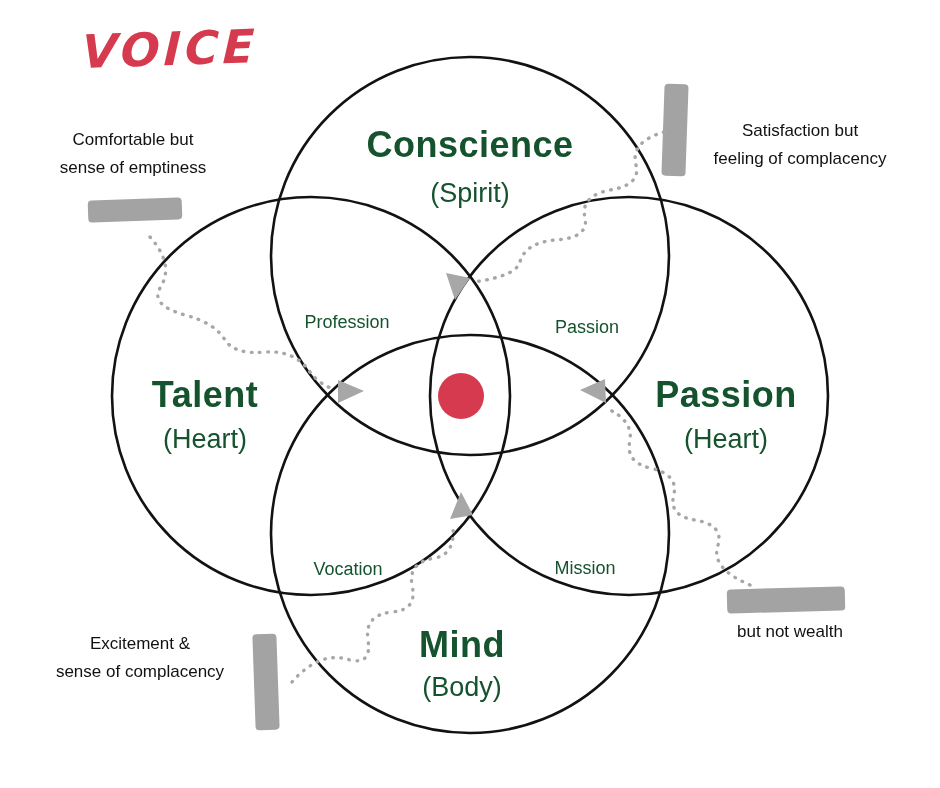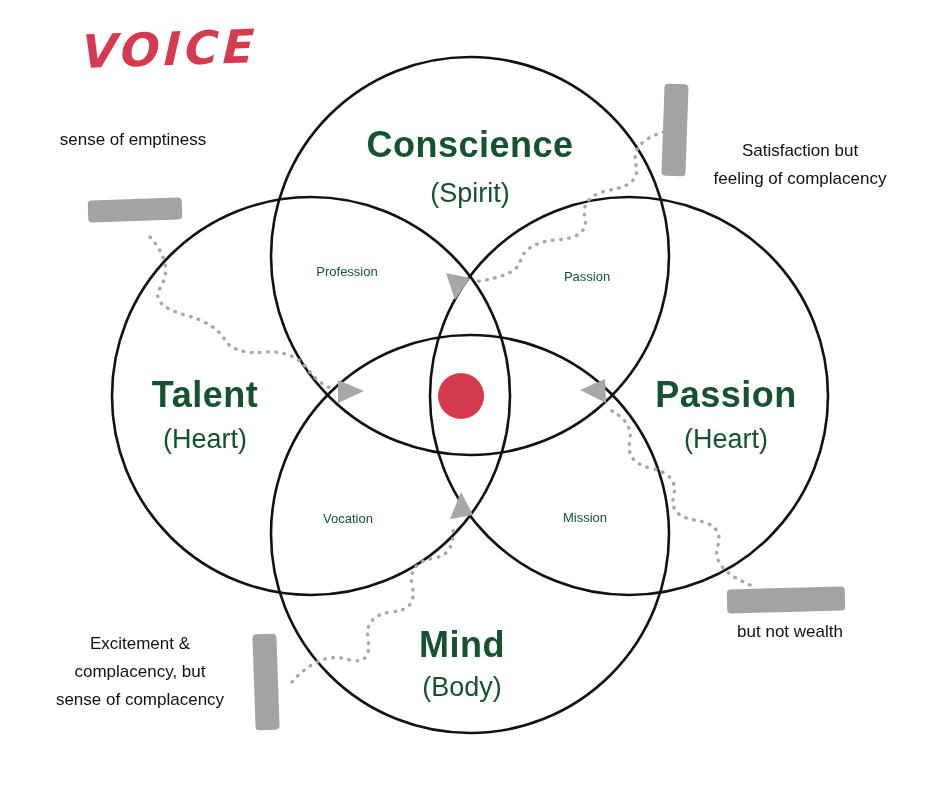--- a/index.html
+++ b/index.html
@@ -46,22 +46,23 @@
   .main-label {
     font-size: 36px;
     font-weight: 700;
     letter-spacing: 0.5px;
   }
   .sub-label {
     font-size: 27px;
     font-weight: 400;
   }
   .overlap-label {
-    font-size: 13px;
+    font-size: 18px;
     font-weight: 400;
+    margin-top: 48px;
   }
   .annotation {
     position: absolute;
     transform: translateX(-50%);
     font-size: 17px;
     line-height: 1.65;
     color: #111111;
     text-align: center;
     white-space: nowrap;
   }
@@ -121,31 +122,31 @@
 
   <div class="txt main-label" style="left:462px; top:624px;">Mind</div>
   <div class="txt sub-label" style="left:462px; top:672px;">(Body)</div>
 
   <div class="txt overlap-label" style="left:347px; top:264px;">Profession</div>
   <div class="txt overlap-label" style="left:587px; top:269px;">Passion</div>
   <div class="txt overlap-label" style="left:348px; top:511px;">Vocation</div>
   <div class="txt overlap-label" style="left:585px; top:510px;">Mission</div>
 
   <div class="annotation" style="left:133px; top:126px;">
+    <div>Comfortable but</div>
     <div>sense of emptiness</div>
   </div>
 
-  <div class="annotation" style="left:800px; top:117px;margin-top:20px;">
+  <div class="annotation" style="left:800px; top:117px;">
     <div>Satisfaction but</div>
     <div>feeling of complacency</div>
   </div>
 
   <div class="annotation" style="left:140px; top:630px;">
     <div>Excitement &amp;</div>
-    <div>complacency, but</div>
     <div>sense of complacency</div>
   </div>
 
   <div class="annotation" style="left:790px; top:618px;">
     <div>but not wealth</div>
   </div>
 
 </div>
 
 </body></html>

